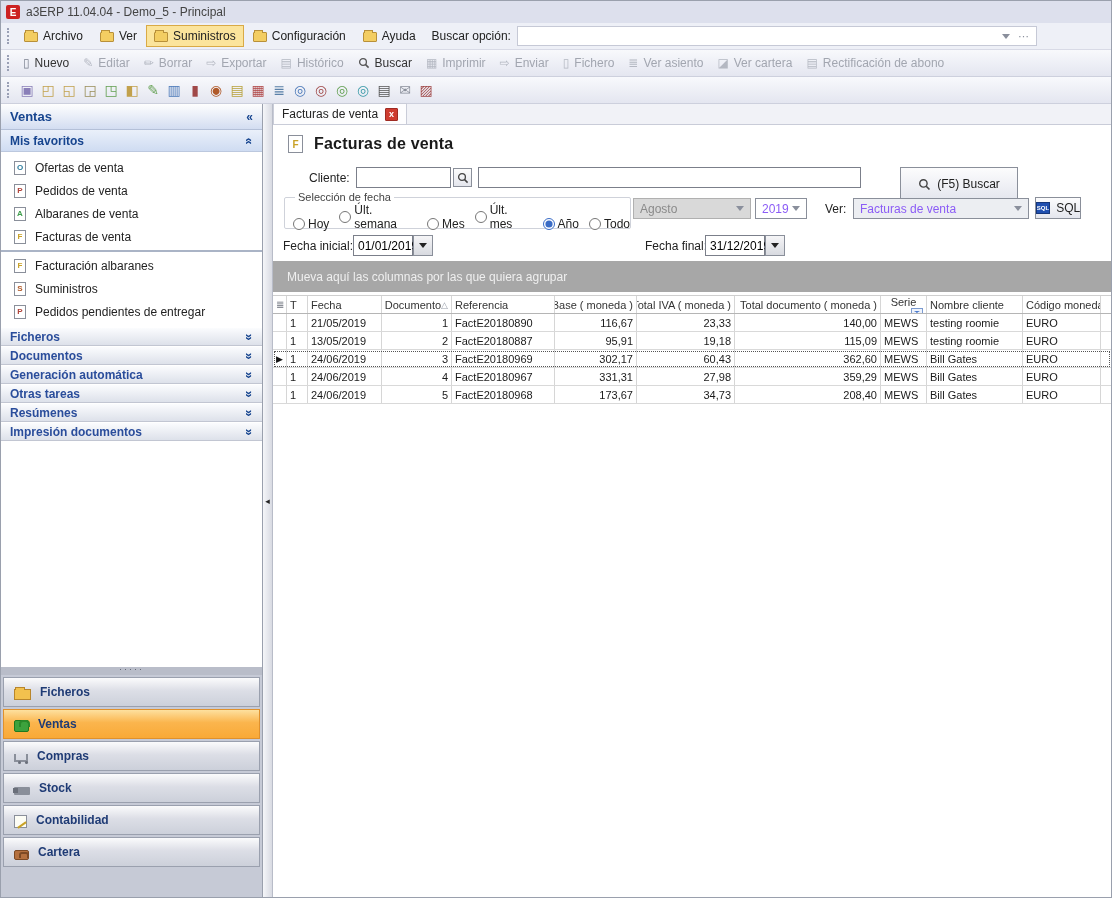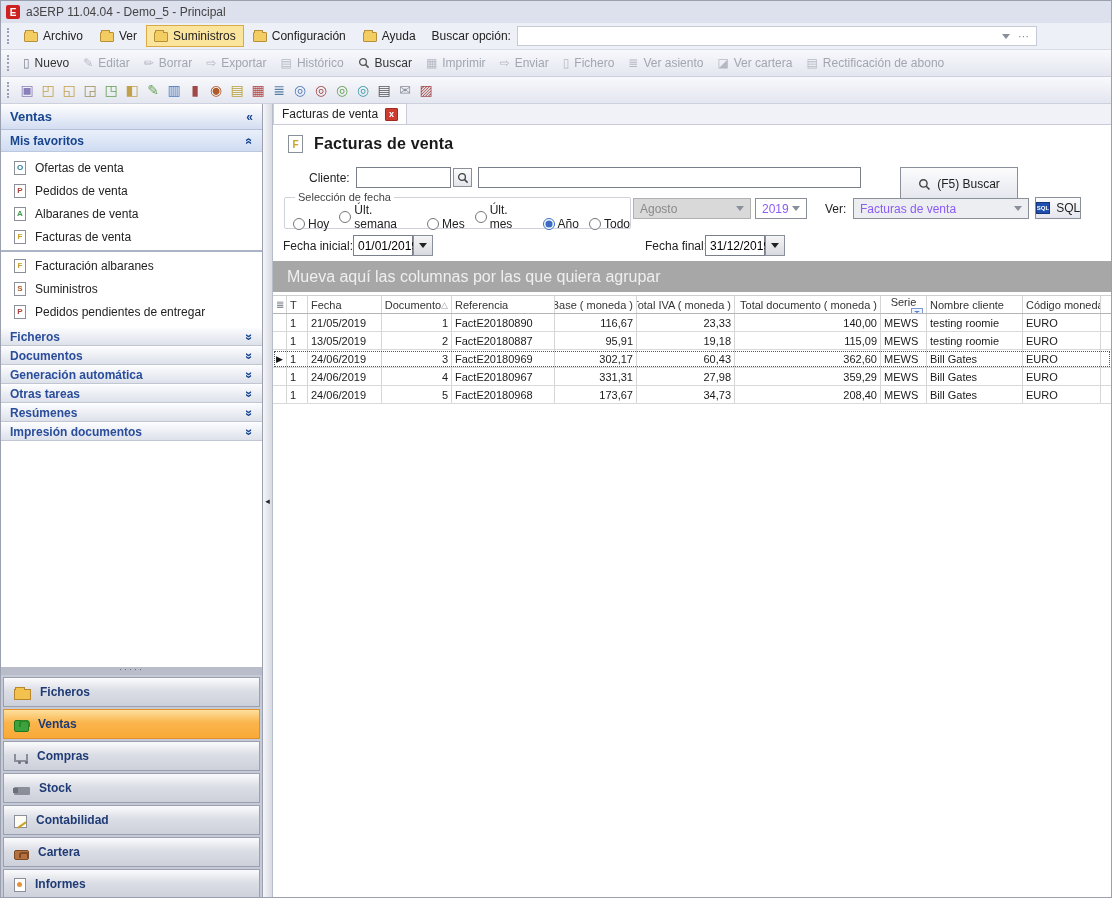--- a/index.html
+++ b/index.html
@@ -152,21 +152,21 @@
               font-size:12px; display:flex; align-items:center; padding:0 4px; }
   .date-btn { position:absolute; top:0; width:20px; height:21px; background:linear-gradient(#f5f5f7,#d8dae0);
               border:1px solid #8a8f9a; display:flex; align-items:center; justify-content:center; }
   .dcaret { width:0; height:0; border-left:4px solid transparent; border-right:4px solid transparent;
             border-top:5px solid #222; }
   .fi-box { left:80px; width:60px; } .fi-btn { left:140px; }
   .ff-lbl { position:absolute; left:372px; top:4px; }
   .ff-box { left:432px; width:60px; } .ff-btn { left:492px; }
 
   .group-bar { position:absolute; left:0; top:136px; right:0; height:31px; background:#a7a7a7;
-               display:flex; align-items:center; padding-left:14px; color:#efefef; font-size:16px; }
+               display:flex; align-items:center; padding-left:14px; color:#efefef; font-size:12px; }
 
   .grid { position:absolute; left:0; top:170px; right:0; font-size:11px; color:#1a1a1a; }
   .tr { display:flex; height:18px; border-bottom:1px solid #d9d9d9; background:#fff; }
   .tr.head { height:19px; border-bottom:1px solid #b5b5b5; border-top:1px solid #cfcfcf; }
   .td, .th { border-right:1px solid #d6d6d6; padding:0 3px; display:flex; align-items:center;
              overflow:hidden; white-space:nowrap; flex:none; }
   .th { color:#333; }
   .right { justify-content:flex-end; }
   .tr.selected { outline:1px dotted #555; outline-offset:-2px; }
   .sel-arrow { font-size:9px; color:#111; }
@@ -386,24 +386,20 @@
           <span class="nav-ic truck-icon"></span>
           <span>Stock</span>
         </div>
         <div class="nav-btn">
           <span class="nav-ic notepad-icon"></span>
           <span>Contabilidad</span>
         </div>
         <div class="nav-btn">
           <span class="nav-ic briefcase-icon"></span>
           <span>Cartera</span>
-        </div>
-        <div class="nav-btn">
-          <span class="nav-ic report-icon"></span>
-          <span>Informes</span>
         </div>
       </div>
   </div>
 
   <div class="splitter">
     <span class="splitter-arrow">◂</span>
   </div>
 
   <div class="main">
     <div class="tabbar">

